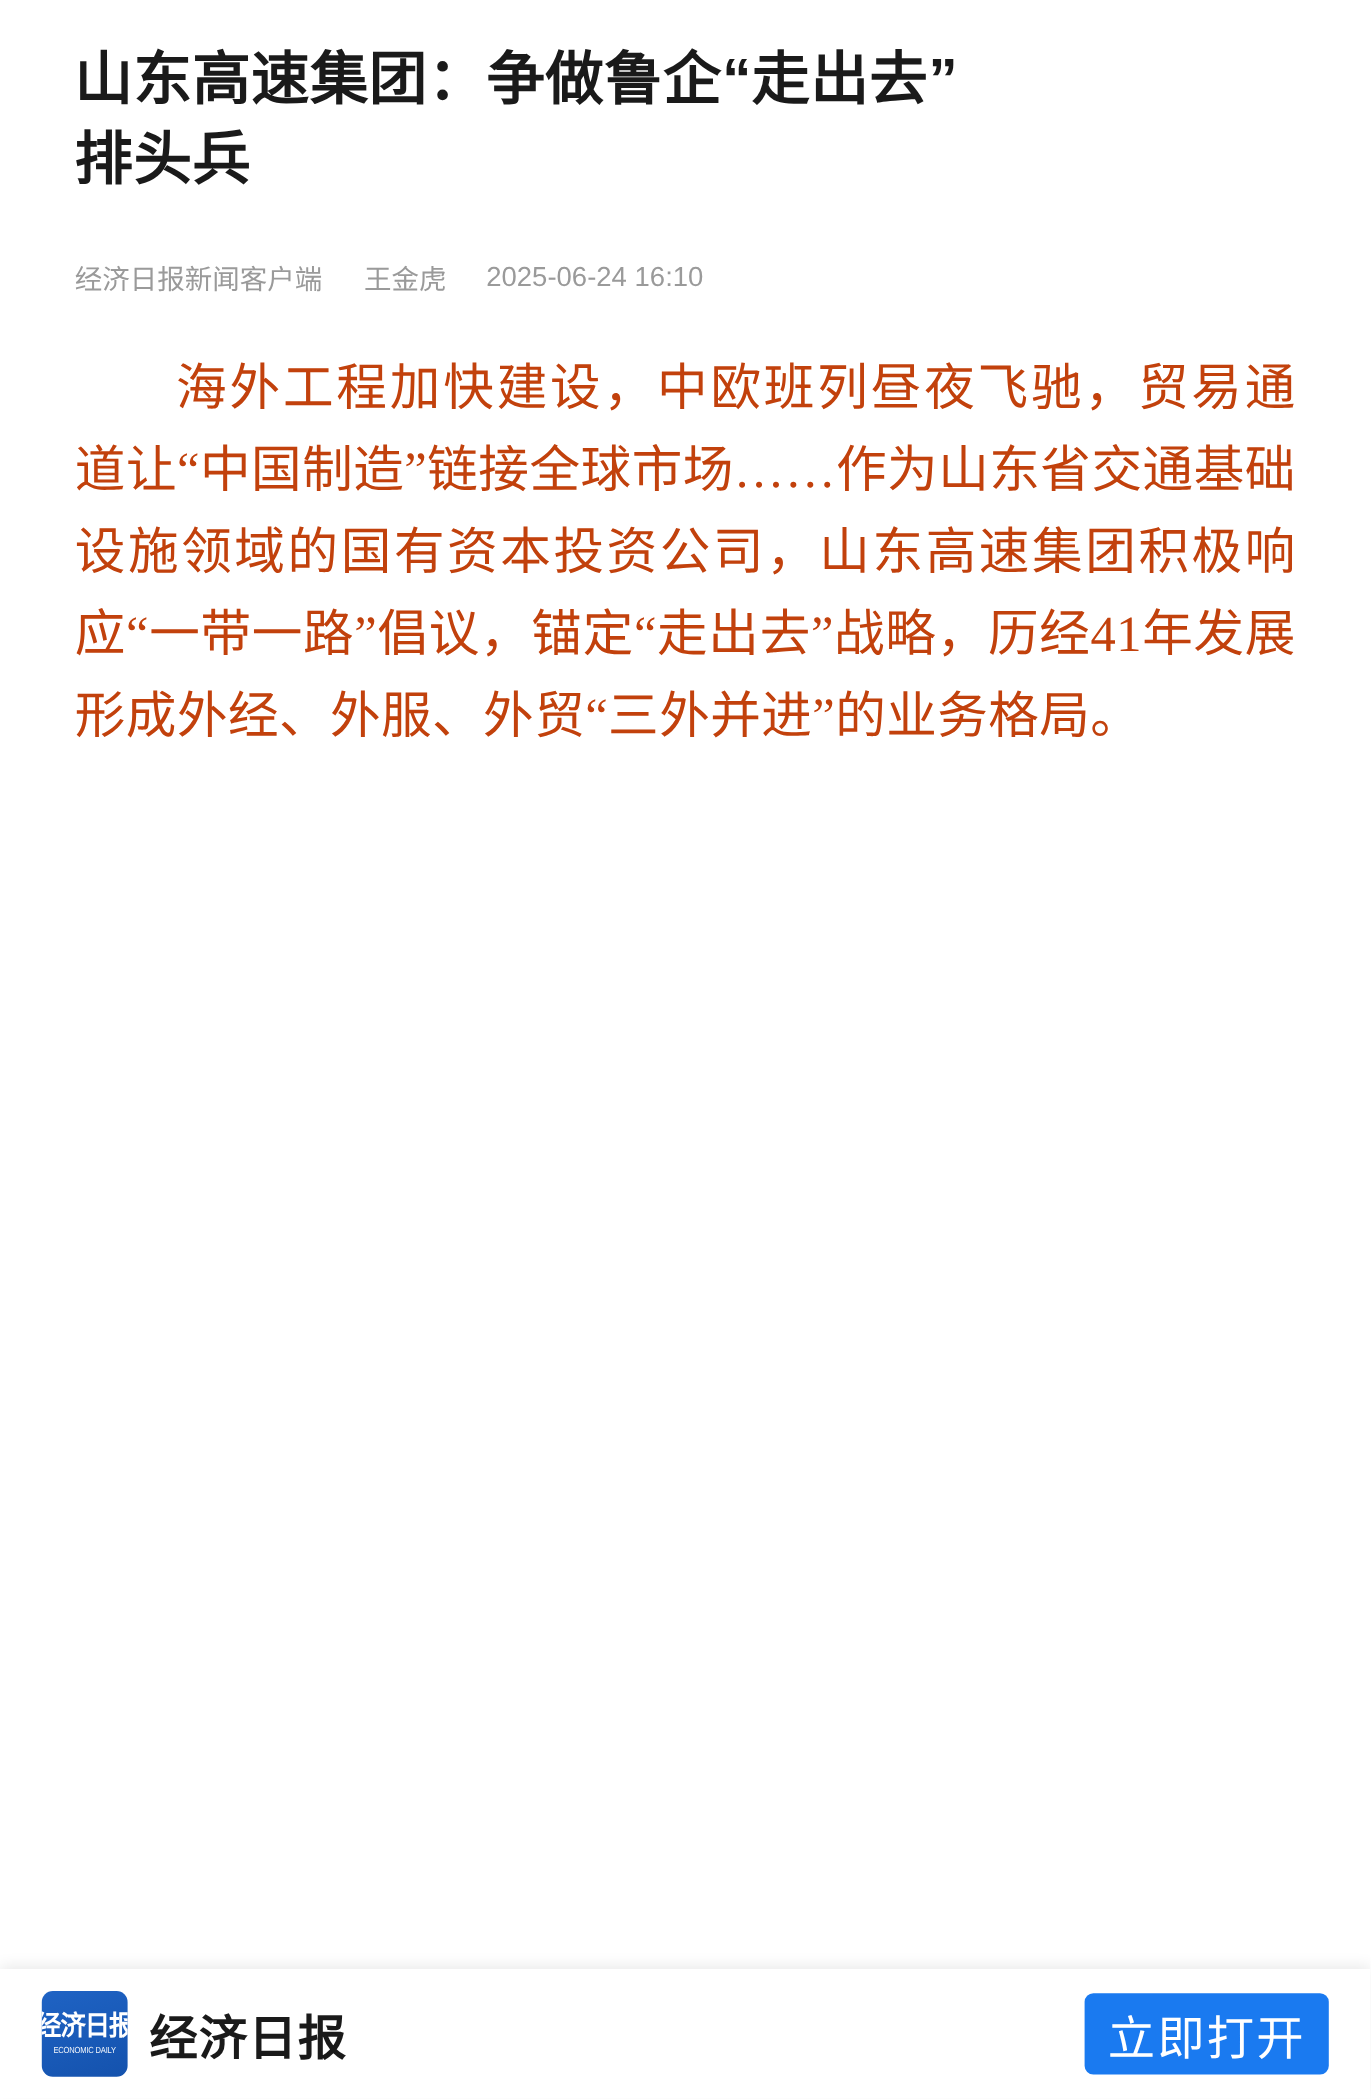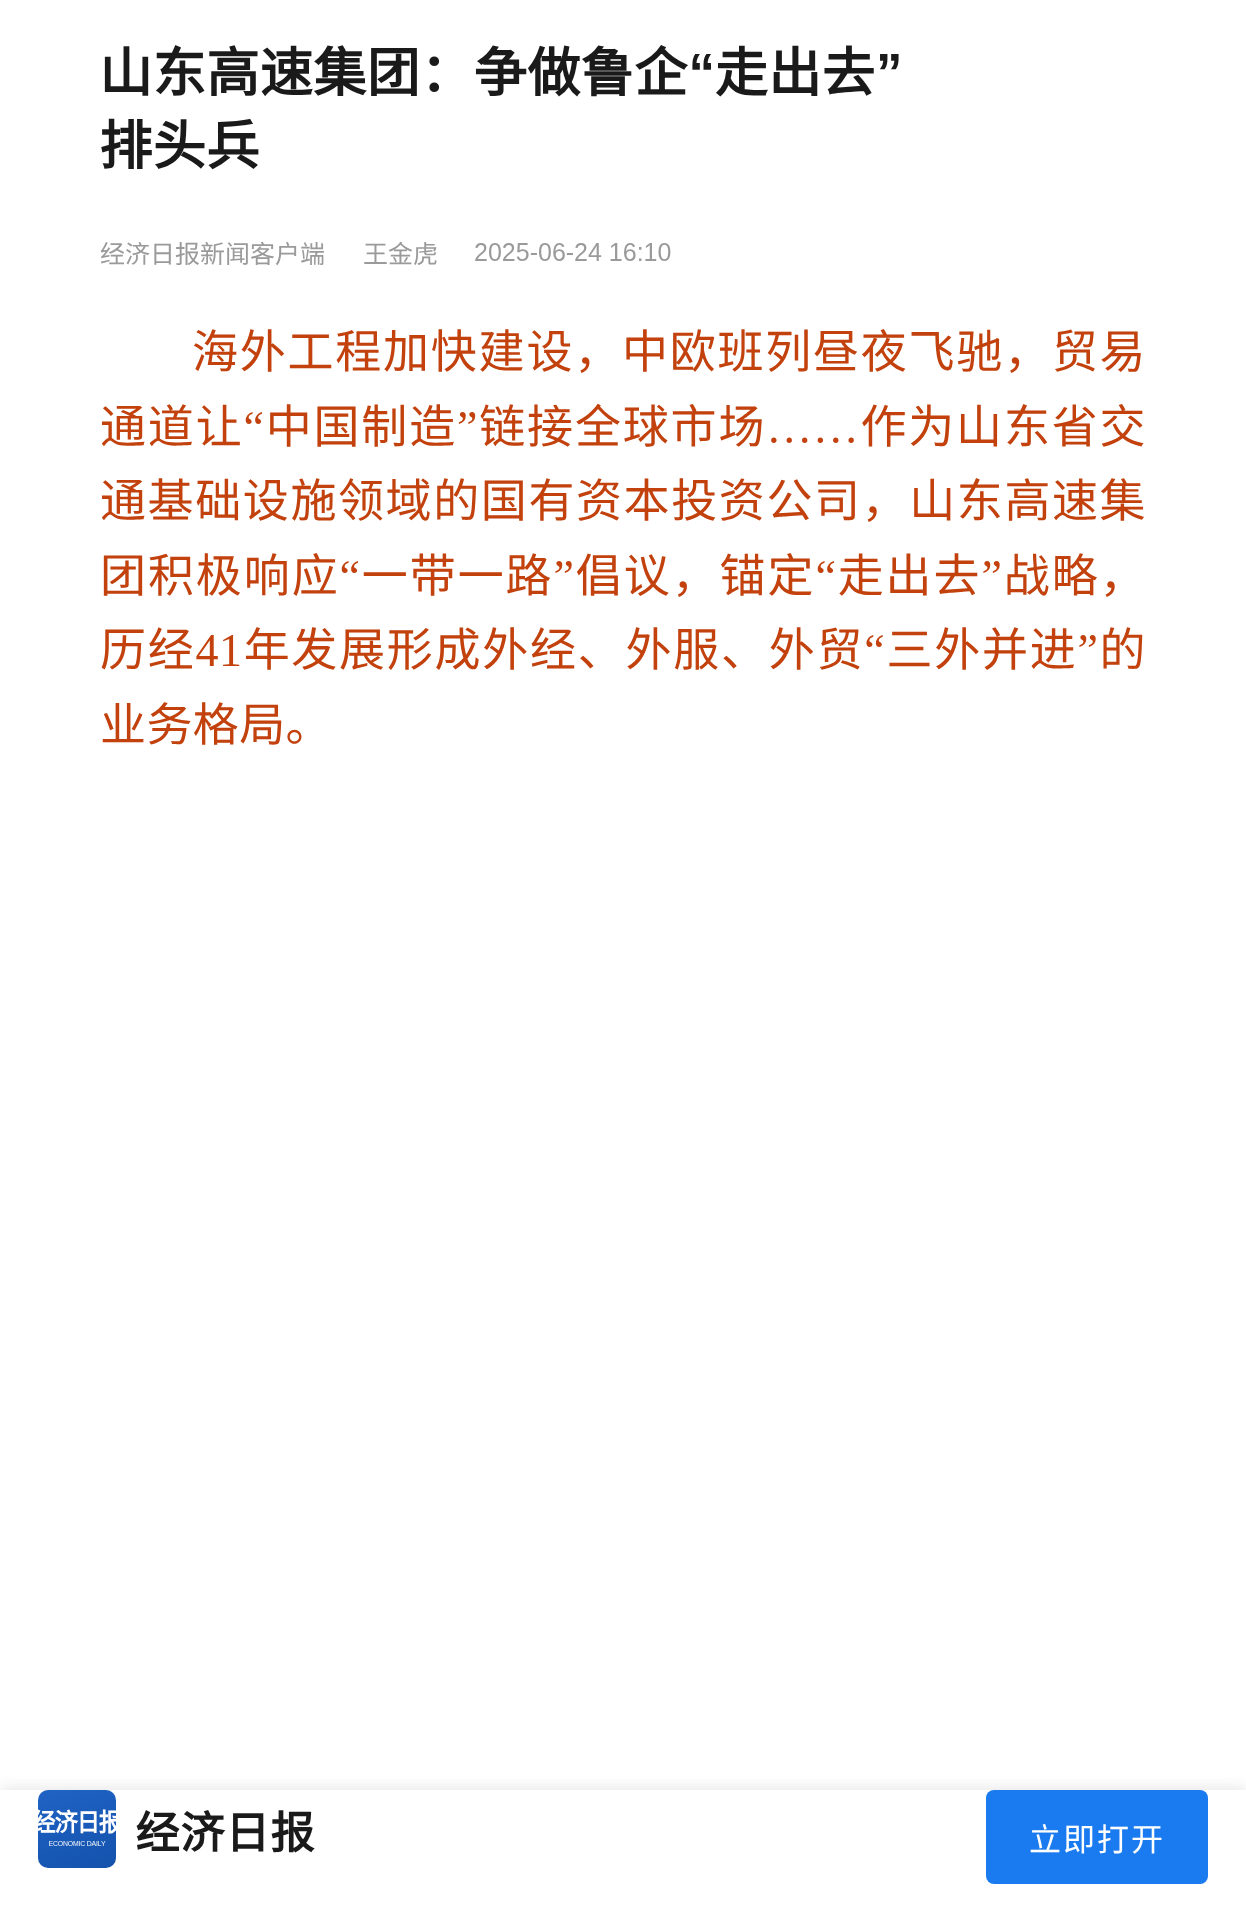--- a/index.html
+++ b/index.html
@@ -17,21 +17,21 @@
     color: #1a1a1a;
   }
 
   .page {
     position: absolute;
     top: 0;
     left: 0;
     width: 1246px;
     height: 1908px;
     box-sizing: border-box;
-    padding: 0 100px;
+    padding: 0 68px;
   }
 
   .article-title {
     margin: 0;
     padding-top: 36px;
     font-family: "Liberation Sans", "DejaVu Sans", sans-serif;
     font-weight: 700;
     font-size: 53px;
     line-height: 1.38;
     letter-spacing: 0.5px;
@@ -71,21 +71,21 @@
   
   .app-bar {
     position: absolute;
     left: 0;
     right: 0;
     bottom: 0;
     height: 118px;
     background: #ffffff;
     box-shadow: 0 -2px 14px rgba(0,0,0,0.10);
     display: flex;
-    align-items: flex-start;
+    align-items: center;
     padding: 0 38px;
     box-sizing: border-box;
   }
   .brand {
     display: flex;
     align-items: center;
     gap: 20px;
   }
   .brand-logo {
     width: 78px;
@@ -127,25 +127,25 @@
     color: #1a1a1a;
     letter-spacing: 1px;
   }
   .open-button {
     margin-left: auto;
     background: #1a7af0;
     color: #ffffff;
     border: none;
     border-radius: 8px;
     font-family: "Liberation Sans", "DejaVu Sans", sans-serif;
-    font-size: 32px;
+    font-size: 43px;
     font-weight: 400;
     letter-spacing: 2px;
     width: 222px;
-    height: 94px;
+    height: 74px;
     cursor: pointer;
     display: flex;
     align-items: center;
     justify-content: center;
   }
 </style>
 </head>
 <body>
 
 <div class="page">

